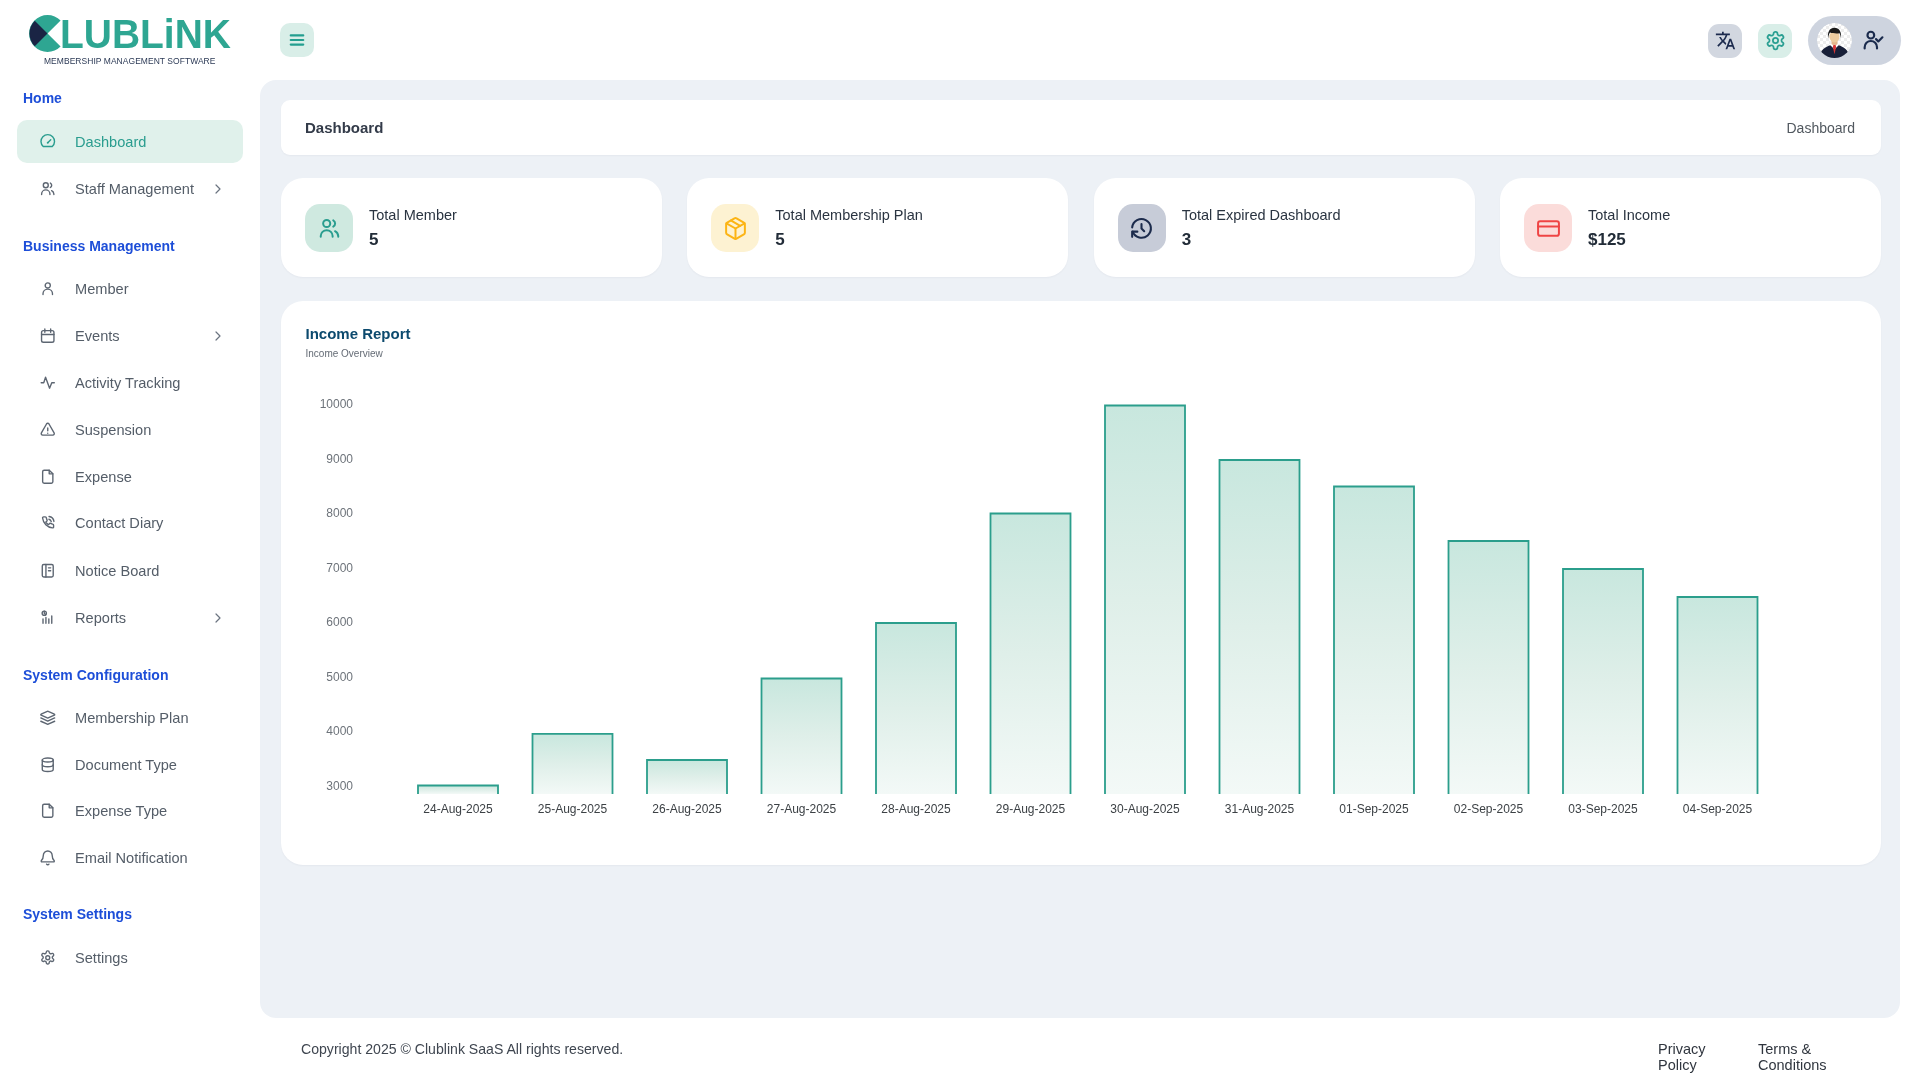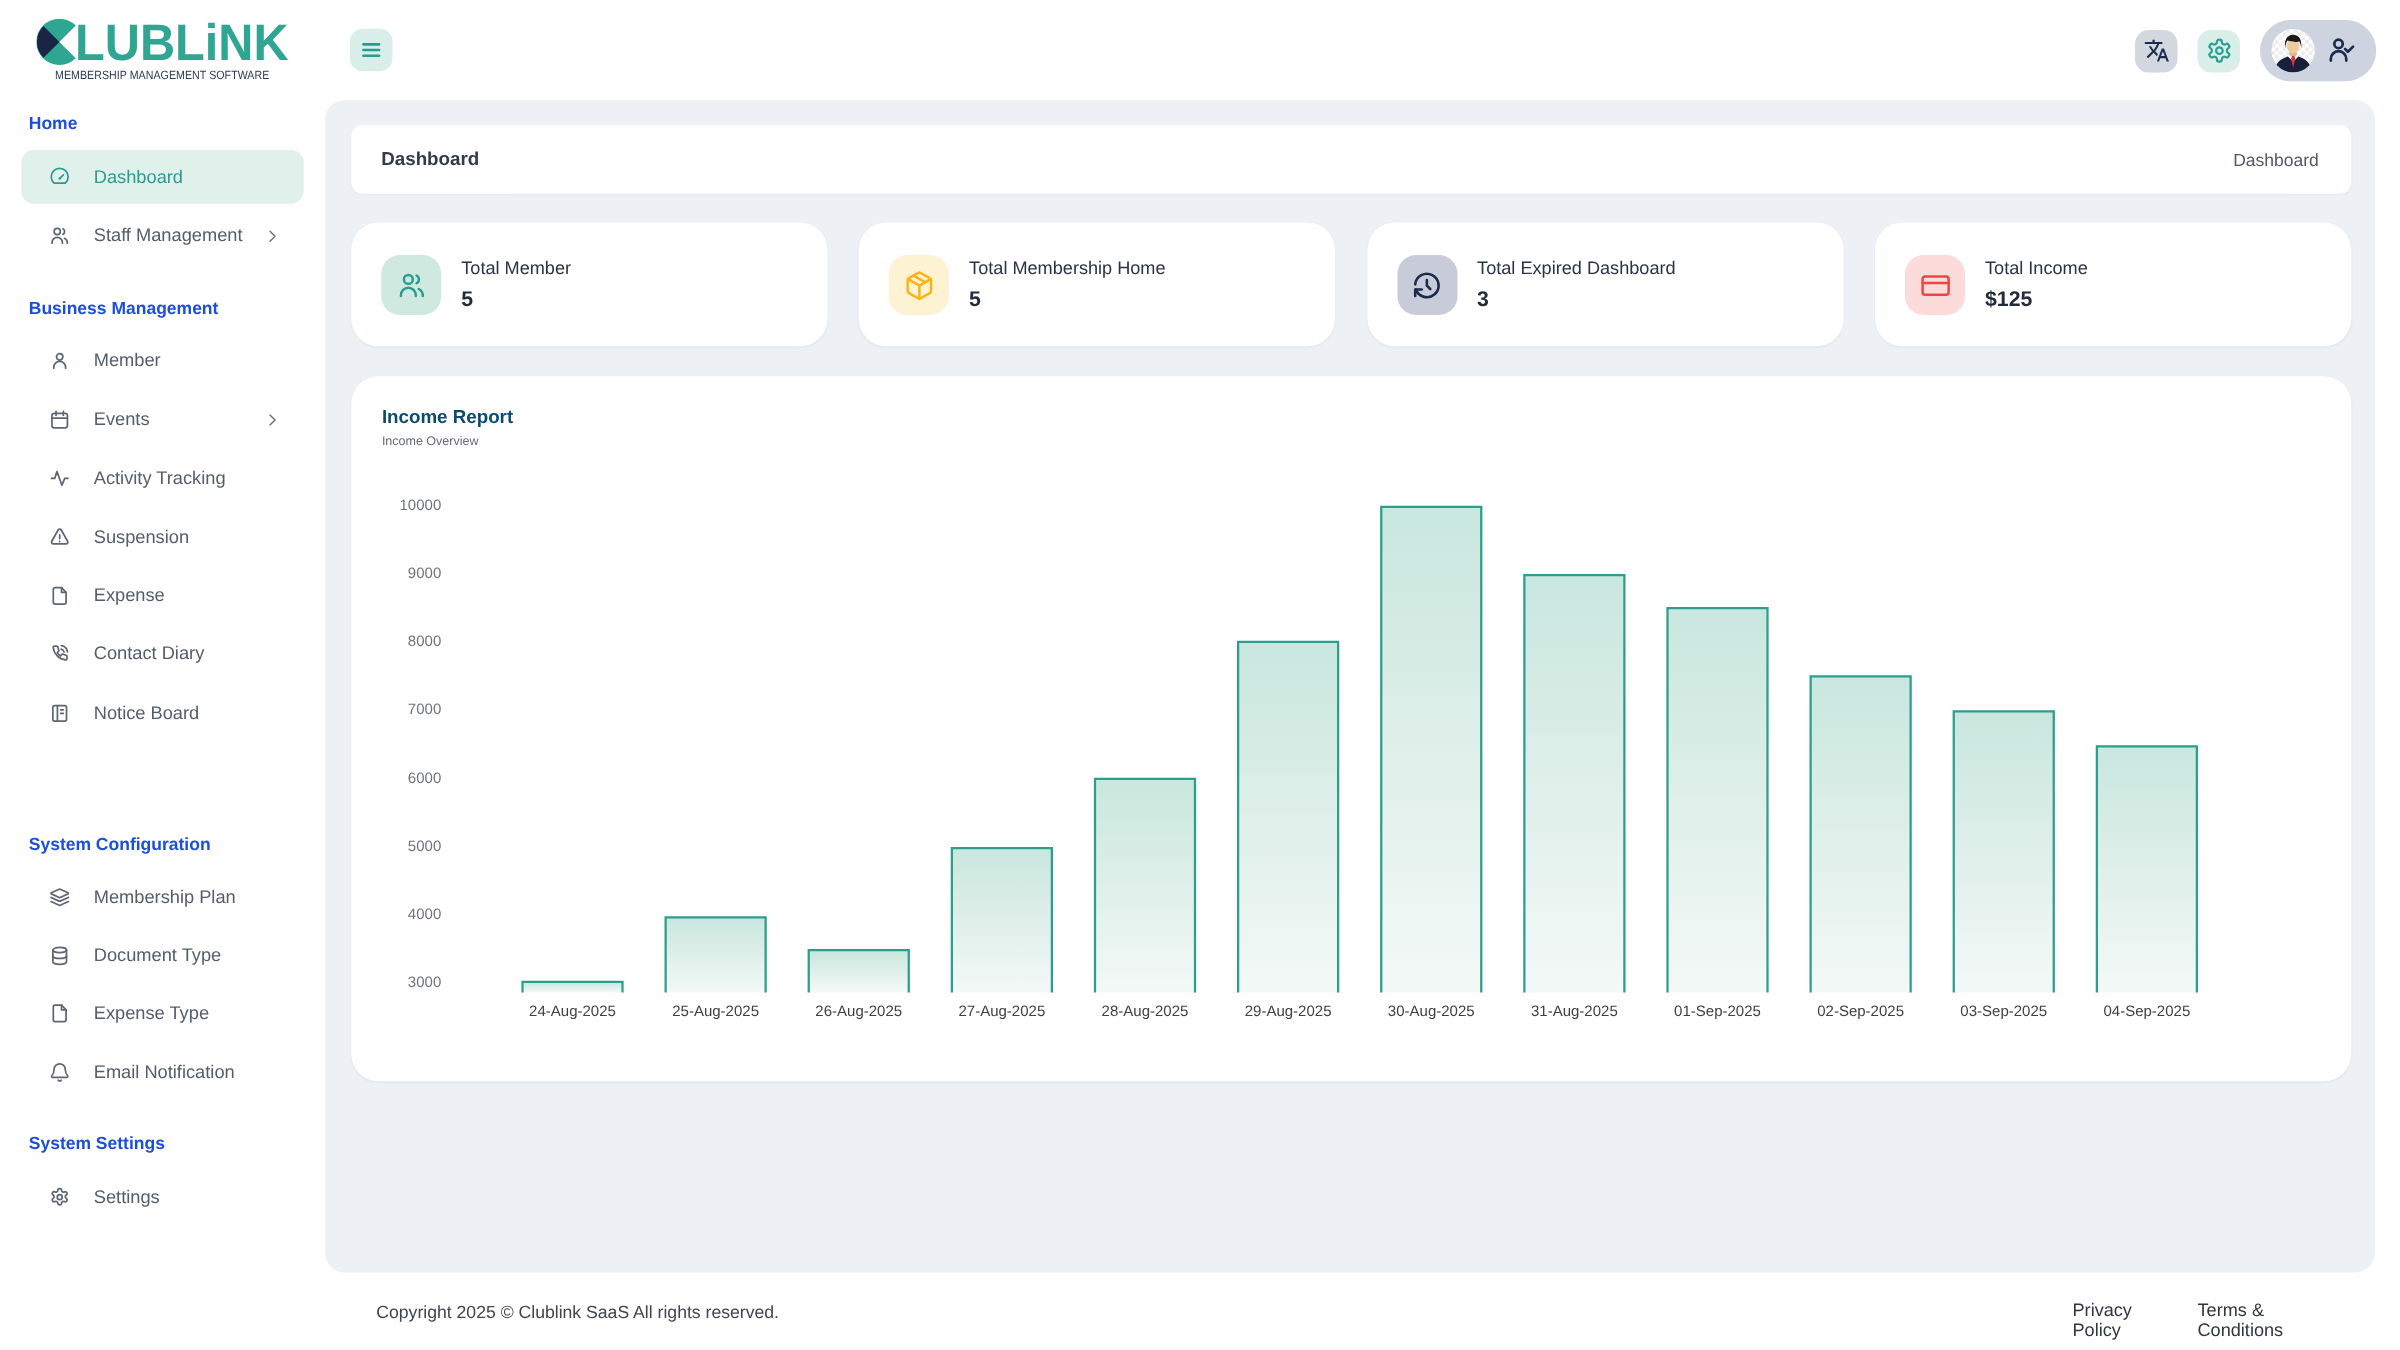--- a/index.html
+++ b/index.html
@@ -107,20 +107,31 @@
         </svg>
       <span class="lbl">Contact Diary</span>
     </div>
     <div class="nav" style="top:549px">
       <svg viewBox="0 0 24 24">
           <rect x="4.5" y="3.5" width="15" height="17" rx="2"></rect>
           <path d="M9.5 3.5v17"></path>
           <path d="M13 8h3M13 12h3"></path>
         </svg>
       <span class="lbl">Notice Board</span>
+    </div>
+    <div class="nav" style="top:596px">
+      <svg viewBox="0 0 24 24">
+          <circle cx="7.2" cy="5.8" r="2.9"></circle>
+          <path d="M7.2 5.8V2.9M7.2 5.8l2 2"></path>
+          <path d="M5.5 13.5v6M9.5 11.5v8M13.5 13.5v6M17.5 9.5v10"></path>
+        </svg>
+      <span class="lbl">Reports</span>
+      <svg class="chev" viewBox="0 0 24 24" fill="none">
+          <path d="m9 6 6 6-6 6"></path>
+        </svg>
     </div>
 
     <div class="sechead" style="top:667px">System Configuration</div>
     <div class="nav" style="top:696px">
       <svg viewBox="0 0 24 24">
           <path d="m12.6 3.2 8.5 3.9a.7.7 0 0 1 0 1.3l-8.5 3.9a1.4 1.4 0 0 1-1.2 0L2.9 8.4a.7.7 0 0 1 0-1.3l8.5-3.9a1.4 1.4 0 0 1 1.2 0z"></path>
           <path d="m21.5 12.3-8.9 4a1.4 1.4 0 0 1-1.2 0l-8.9-4"></path>
           <path d="m21.5 16.8-8.9 4a1.4 1.4 0 0 1-1.2 0l-8.9-4"></path>
         </svg>
       <span class="lbl">Membership Plan</span>
@@ -224,21 +235,21 @@
     </div>
     <div class="card" style="left:687.3px;top:178px;width:381px;height:99px">
       <div class="tile" style="background:#fdf2d2">
         <svg width="25" height="25" viewBox="0 0 24 24" fill="none" stroke="#fcb414" stroke-width="1.9" stroke-linecap="round" stroke-linejoin="round">
             <path d="M11 21.73a2 2 0 0 0 2 0l7-4A2 2 0 0 0 21 16V8a2 2 0 0 0-1-1.73l-7-4a2 2 0 0 0-2 0l-7 4A2 2 0 0 0 3 8v8a2 2 0 0 0 1 1.73z"></path>
             <path d="M12 22V12"></path>
             <path d="m3.3 7 8.7 5 8.7-5"></path>
             <path d="m7.5 4.27 9 5.15"></path>
           </svg>
       </div>
-      <div class="slabel">Total Membership Home</div>
+      <div class="slabel">Total Membership Plan</div>
       <div class="snum">5</div>
     </div>
     <div class="card" style="left:1093.7px;top:178px;width:381px;height:99px">
       <div class="tile" style="background:#c7ccd8">
         <svg width="25" height="25" viewBox="0 0 24 24" fill="none" stroke="#1c2b4c" stroke-width="2" stroke-linecap="round" stroke-linejoin="round">
             <path d="M3.05 11a9 9 0 1 1 .5 4"></path>
             <path d="M3.05 20v-5h5"></path>
             <path d="M12 7.7v4.3l2.6 2.6"></path>
           </svg>
       </div>

